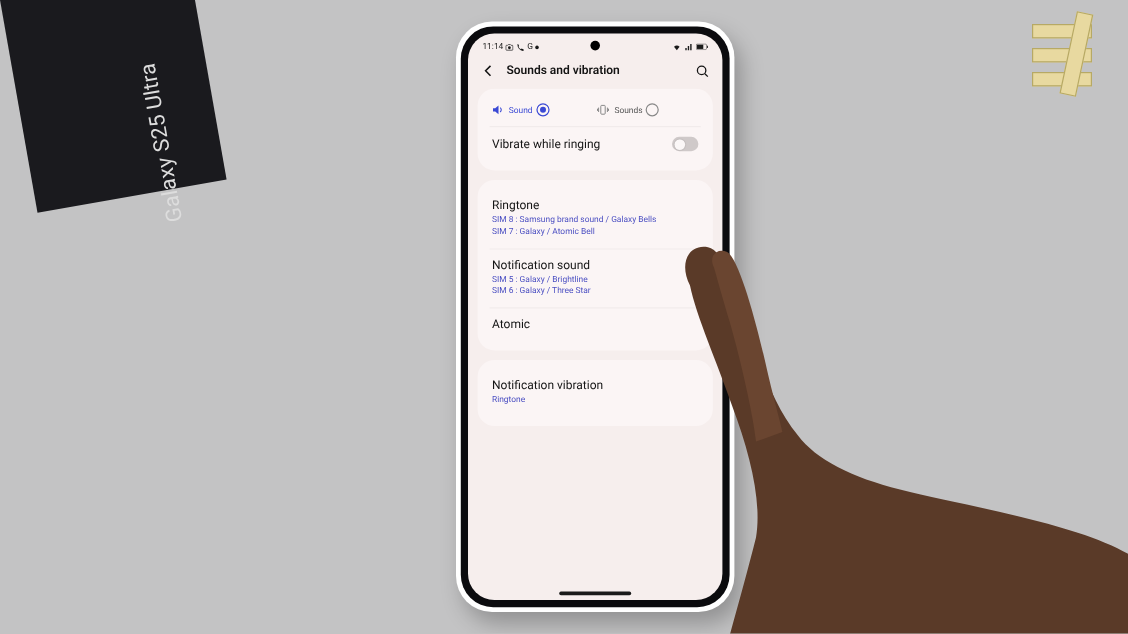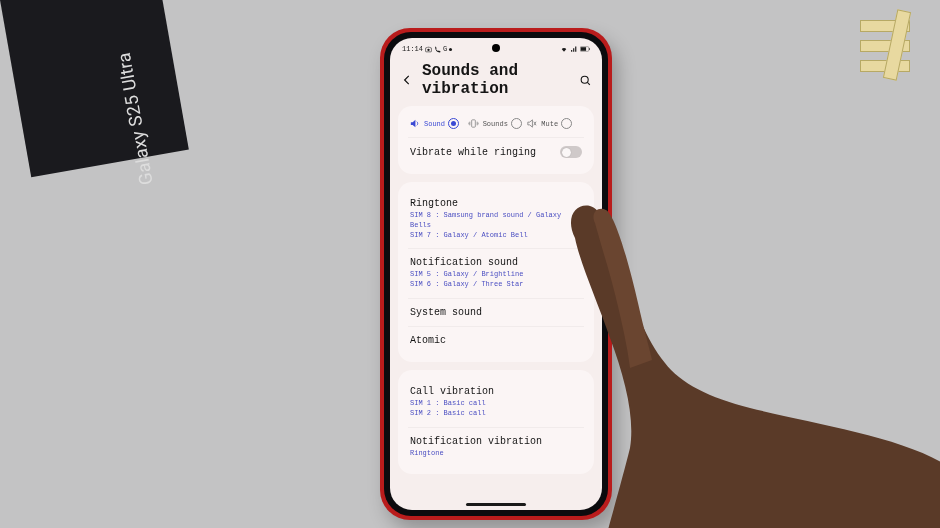--- a/index.html
+++ b/index.html
@@ -34,27 +34,26 @@
     width: 120px; height: 100px;
   }
   .wood span {
     position: absolute; display: block;
     background: #e8d9a0;
     border: 1px solid #b7a964;
   }
   
   .phone {
     position: absolute;
-    left: 380px; top: 28px;
+    left: 380px; top: 18px;
     width: 232px; height: 492px;
-    background: #b91c1c;
+    background: #ffffff;
     border-radius: 30px;
     padding: 4px;
     box-shadow: 6px 10px 18px rgba(0,0,0,0.25);
-    font-family: Liberation Mono, monospace;
   }
   .bezel {
     width: 100%; height: 100%;
     background: #0b0b0e;
     border-radius: 27px;
     padding: 6px;
   }
   .screen {
     width: 100%; height: 100%;
     background: #f6eeed;
@@ -80,21 +79,21 @@
   .statusbar .left, .statusbar .right {
     display: flex; gap: 2px; align-items: center;
   }
   .statusbar .right svg, .statusbar .left svg { display: block; }
   .header {
     display: flex; align-items: center;
     padding: 4px 10px 8px 10px;
     gap: 8px;
   }
   .header .title {
-    font-size: 16px; font-weight: 600; color: #151515;
+    font-size: 10px; font-weight: 600; color: #151515;
     flex: 1;
   }
   .header svg { flex-shrink: 0; }
 
   .content { flex: 1; overflow: hidden; padding: 0 8px; }
   .card {
     background: #fbf5f5;
     border-radius: 14px;
     padding: 8px 10px;
     margin-bottom: 8px;
@@ -233,28 +232,20 @@
               <span class="radio"></span>
             </div>
             <div class="mode">
               <svg width="13" height="11" viewBox="0 0 24 24" fill="none" stroke="#888" stroke-width="1.8">
                   <rect x="8" y="4" width="8" height="16" rx="1.5"></rect>
                   <path d="M4 8v8M2 10v4M20 8v8M22 10v4"></path>
                 </svg>
               <span>Sounds</span>
               <span class="radio"></span>
             </div>
-            <div class="mode">
-              <svg width="13" height="11" viewBox="0 0 24 24" fill="none" stroke="#888" stroke-width="2">
-                  <path d="M4 9v6h4l6 5V4L8 9H4z" fill="none"></path>
-                  <path d="M17 8l5 8M22 8l-5 8"></path>
-                </svg>
-              <span>Mute</span>
-              <span class="radio"></span>
-            </div>
           </div>
           <div style="height:6px;"></div>
           <div class="row toggle-row" style="border-top:0.5px solid rgba(0,0,0,0.04);">
             <span>Vibrate while ringing</span>
             <span class="toggle"></span>
           </div>
         </div>
 
         <div class="card">
           <div class="row">
@@ -265,35 +256,25 @@
             </div>
           </div>
           <div class="row">
             <div>Notification sound</div>
             <div class="sub">
               <div>SIM 5 : Galaxy / Brightline</div>
               <div>SIM 6 : Galaxy / Three Star</div>
             </div>
           </div>
           <div class="row">
-            <div>System sound</div>
-          </div>
-          <div class="row">
             <div>Atomic</div>
           </div>
         </div>
 
         <div class="card">
-          <div class="row">
-            <div>Call vibration</div>
-            <div class="sub">
-              <div>SIM 1 : Basic call</div>
-              <div>SIM 2 : Basic call</div>
-            </div>
-          </div>
           <div class="row">
             <div>Notification vibration</div>
             <div class="sub">
               <div>Ringtone</div>
             </div>
           </div>
         </div>
 
       </div>
 

